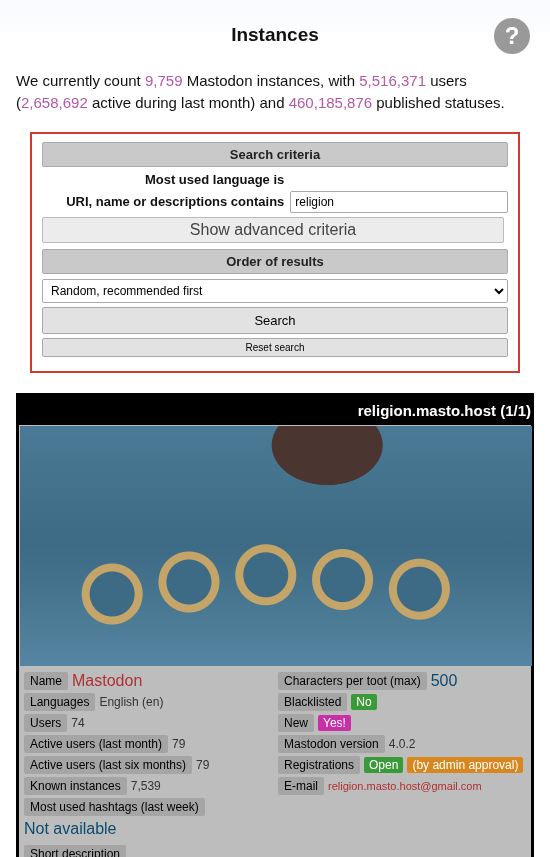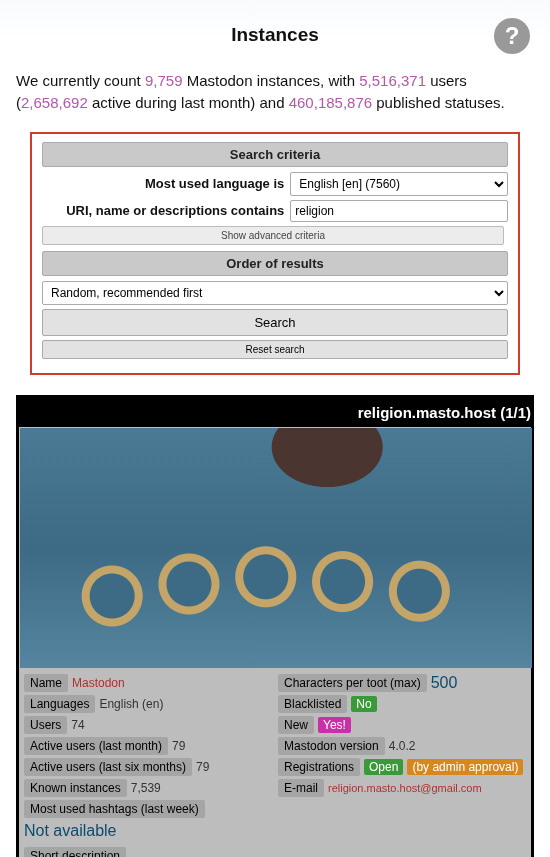--- a/index.html
+++ b/index.html
@@ -80,21 +80,21 @@
     border: 1px solid #aaa;
     background: #fff;
     font-size: 12px;
     padding: 3px 4px;
     border-radius: 2px;
     font-family: inherit;
   }
   .full-select { width: 100%; }
   .adv-link {
     text-align: center;
-    font-size: 10px;
+    font-size: 16px;
     color: #444;
     background: #ececec;
     padding: 3px 0;
     border: 1px solid #bbb;
     border-radius: 2px;
     margin: 4px 4px 6px 0;
     cursor: pointer;
   }
   .btn {
     display: block;
@@ -157,21 +157,21 @@
   .col { flex: 1; }
   .drow { margin-bottom: 3px; display: flex; align-items: center; flex-wrap: wrap; gap: 4px; }
   .tag {
     background: #a5a5a5;
     padding: 2px 6px;
     border-radius: 2px;
     font-size: 12px;
     color: #000;
   }
   .val { color: #333; font-size: 12px; }
-  .val-red { color: #b03030; font-size: 12px; }
+  .val-red { color: #b03030; font-size: 16px; }
   .badge { padding: 1px 5px; border-radius: 2px; font-size: 12px; color: #fff; }
   .badge.green { background: #3a9a3a; }
   .badge.magenta { background: #c930a8; }
   .badge.orange { background: #d8871f; }
   .link-red { color: #b03030; font-size: 11px; }
   .desc-block { padding: 0 5px 6px 5px; }
   .na { color: #0c4a6e; font-size: 16px; }
 </style>
 </head>
 <body>
@@ -182,23 +182,20 @@
 
   <p class="intro">
     <span>We currently count </span><span class="num">9,759</span><span> Mastodon instances, with </span><span class="num">5,516,371</span><span> users (</span><span class="num">2,658,692</span><span> active during last month) and </span><span class="num">460,185,876</span><span> published statuses.</span>
   </p>
 
   <div class="search-box">
     <div class="section-title">Search criteria</div>
 
     <div class="crit-row">
       <div class="crit-label">Most used language is</div>
-      <select>
-        <option>English [en] (7560)</option>
-      </select>
     </div>
 
     <div class="crit-row">
       <div class="crit-label">URI, name or descriptions contains</div>
       <input type="text" value="religion" style="">
     </div>
 
     <div class="adv-link">Show advanced criteria</div>
 
     <div class="section-title">Order of results</div>

